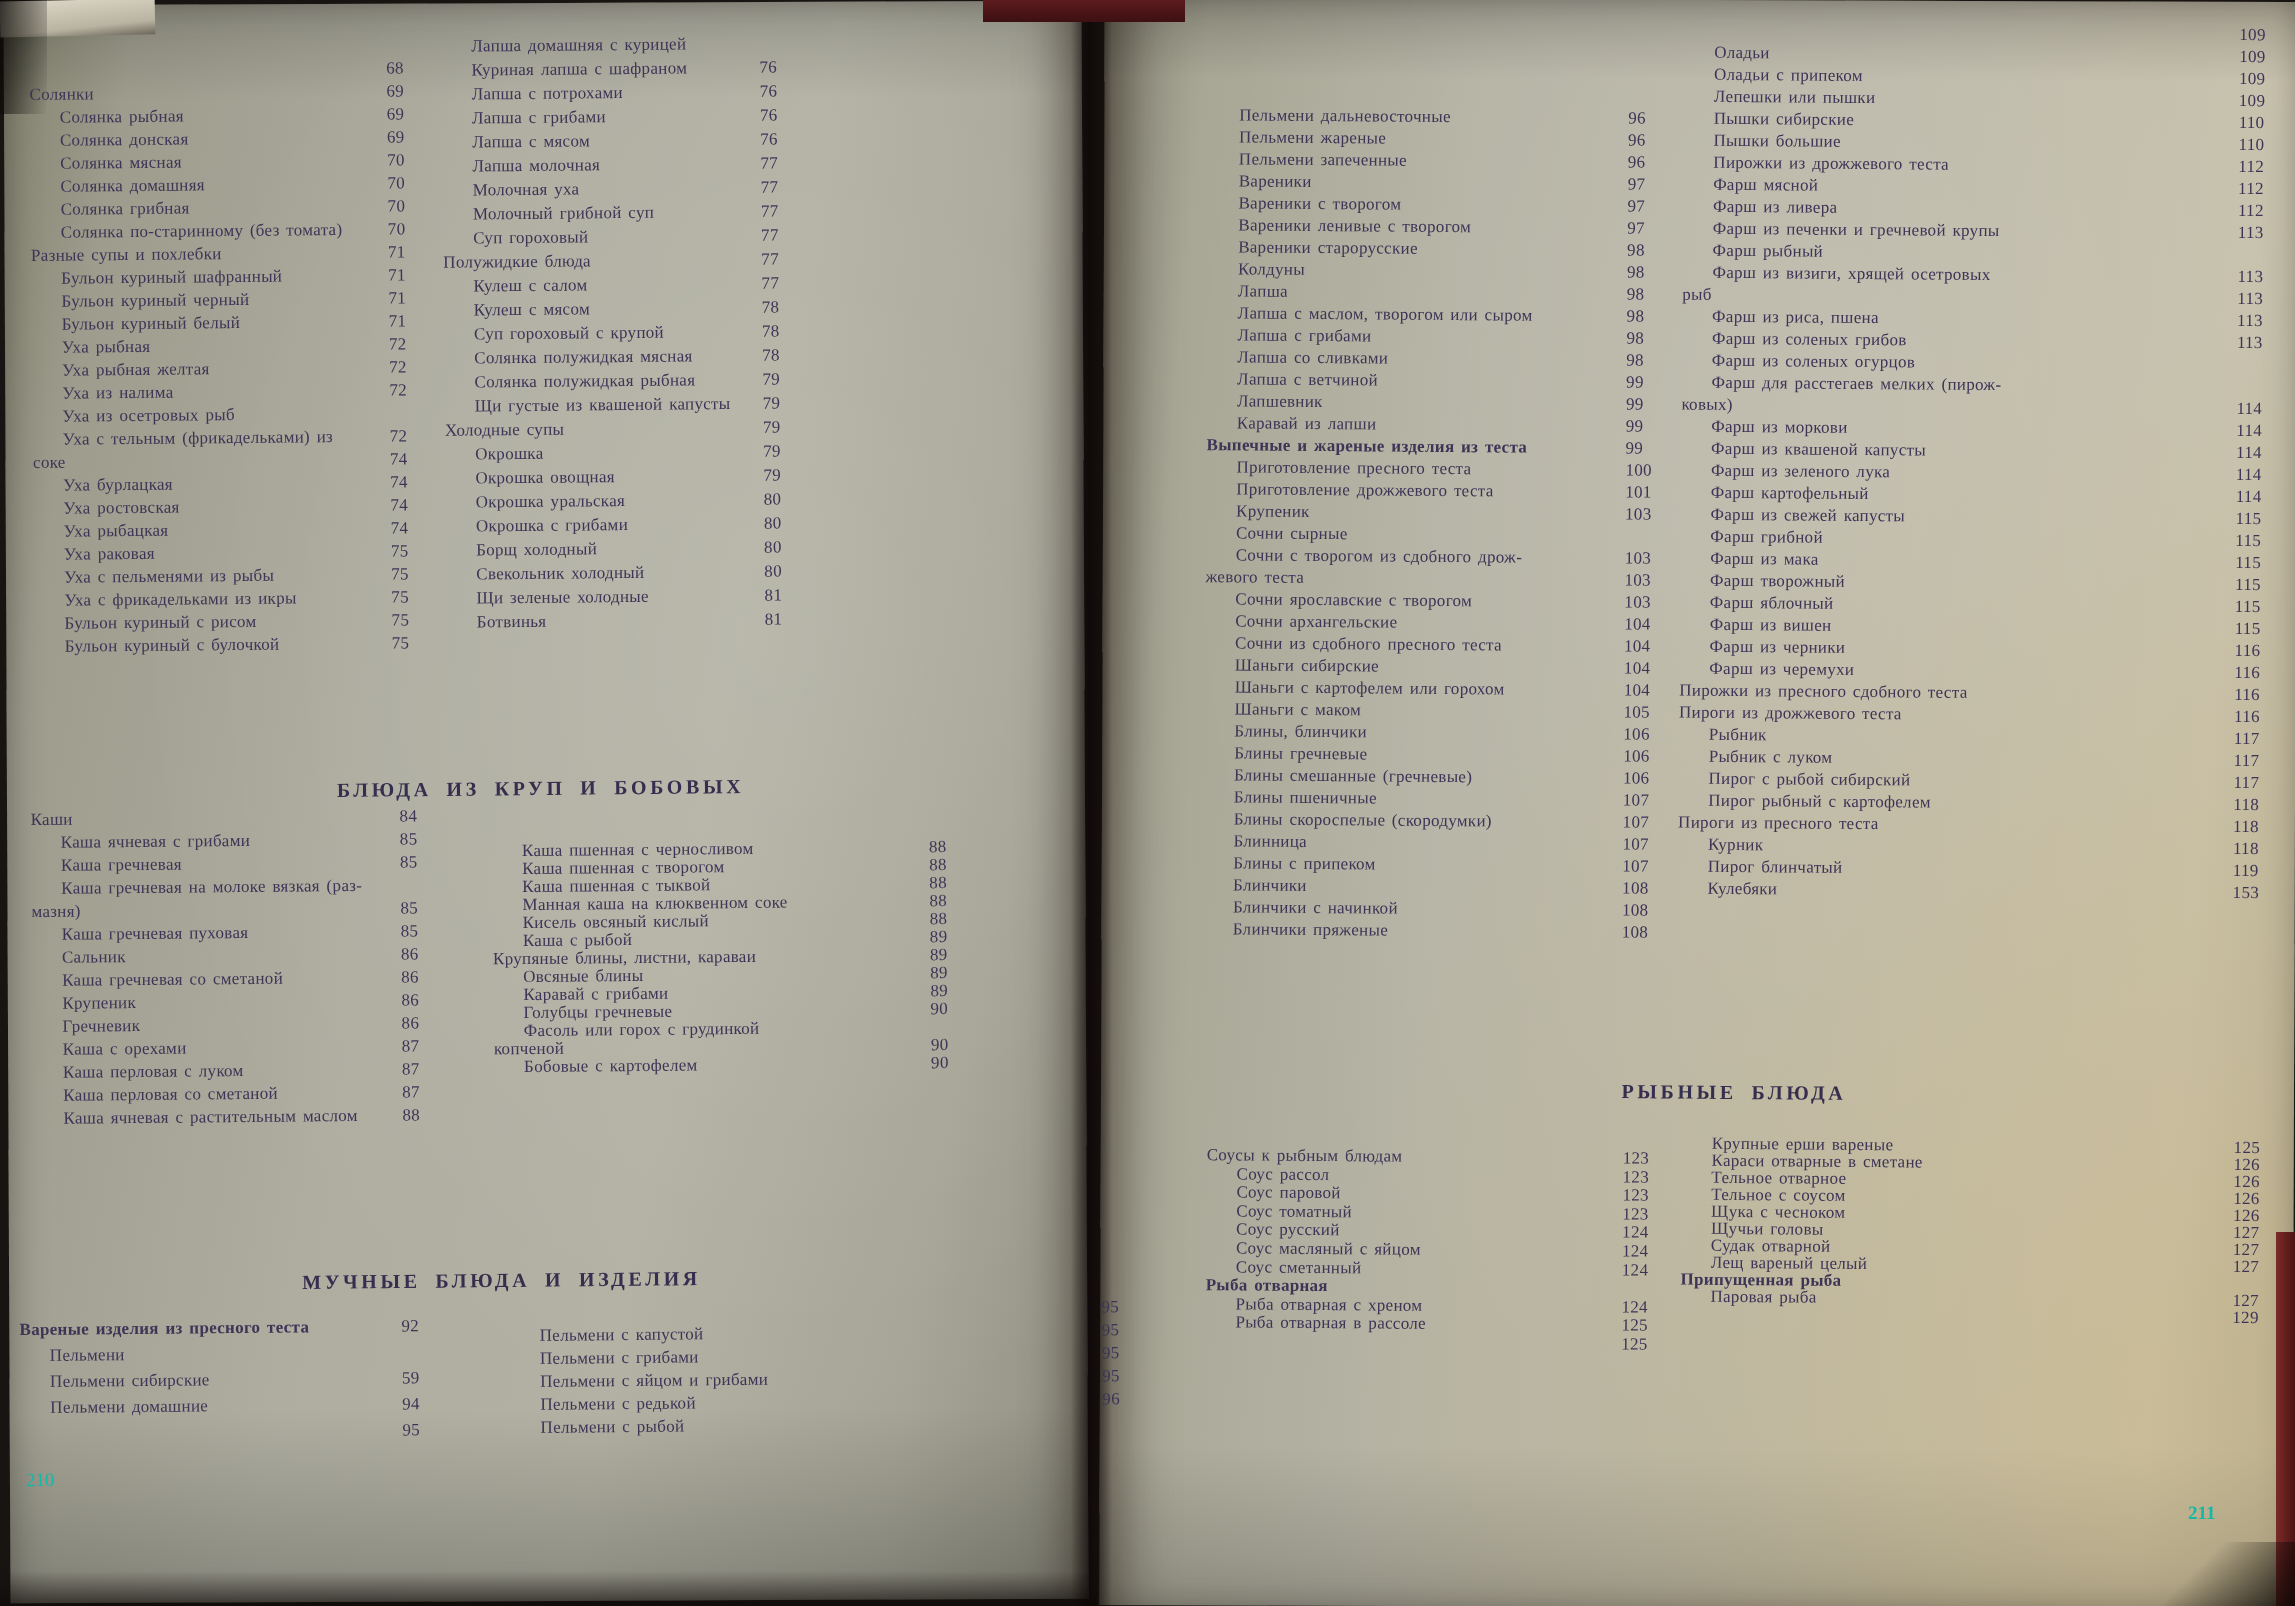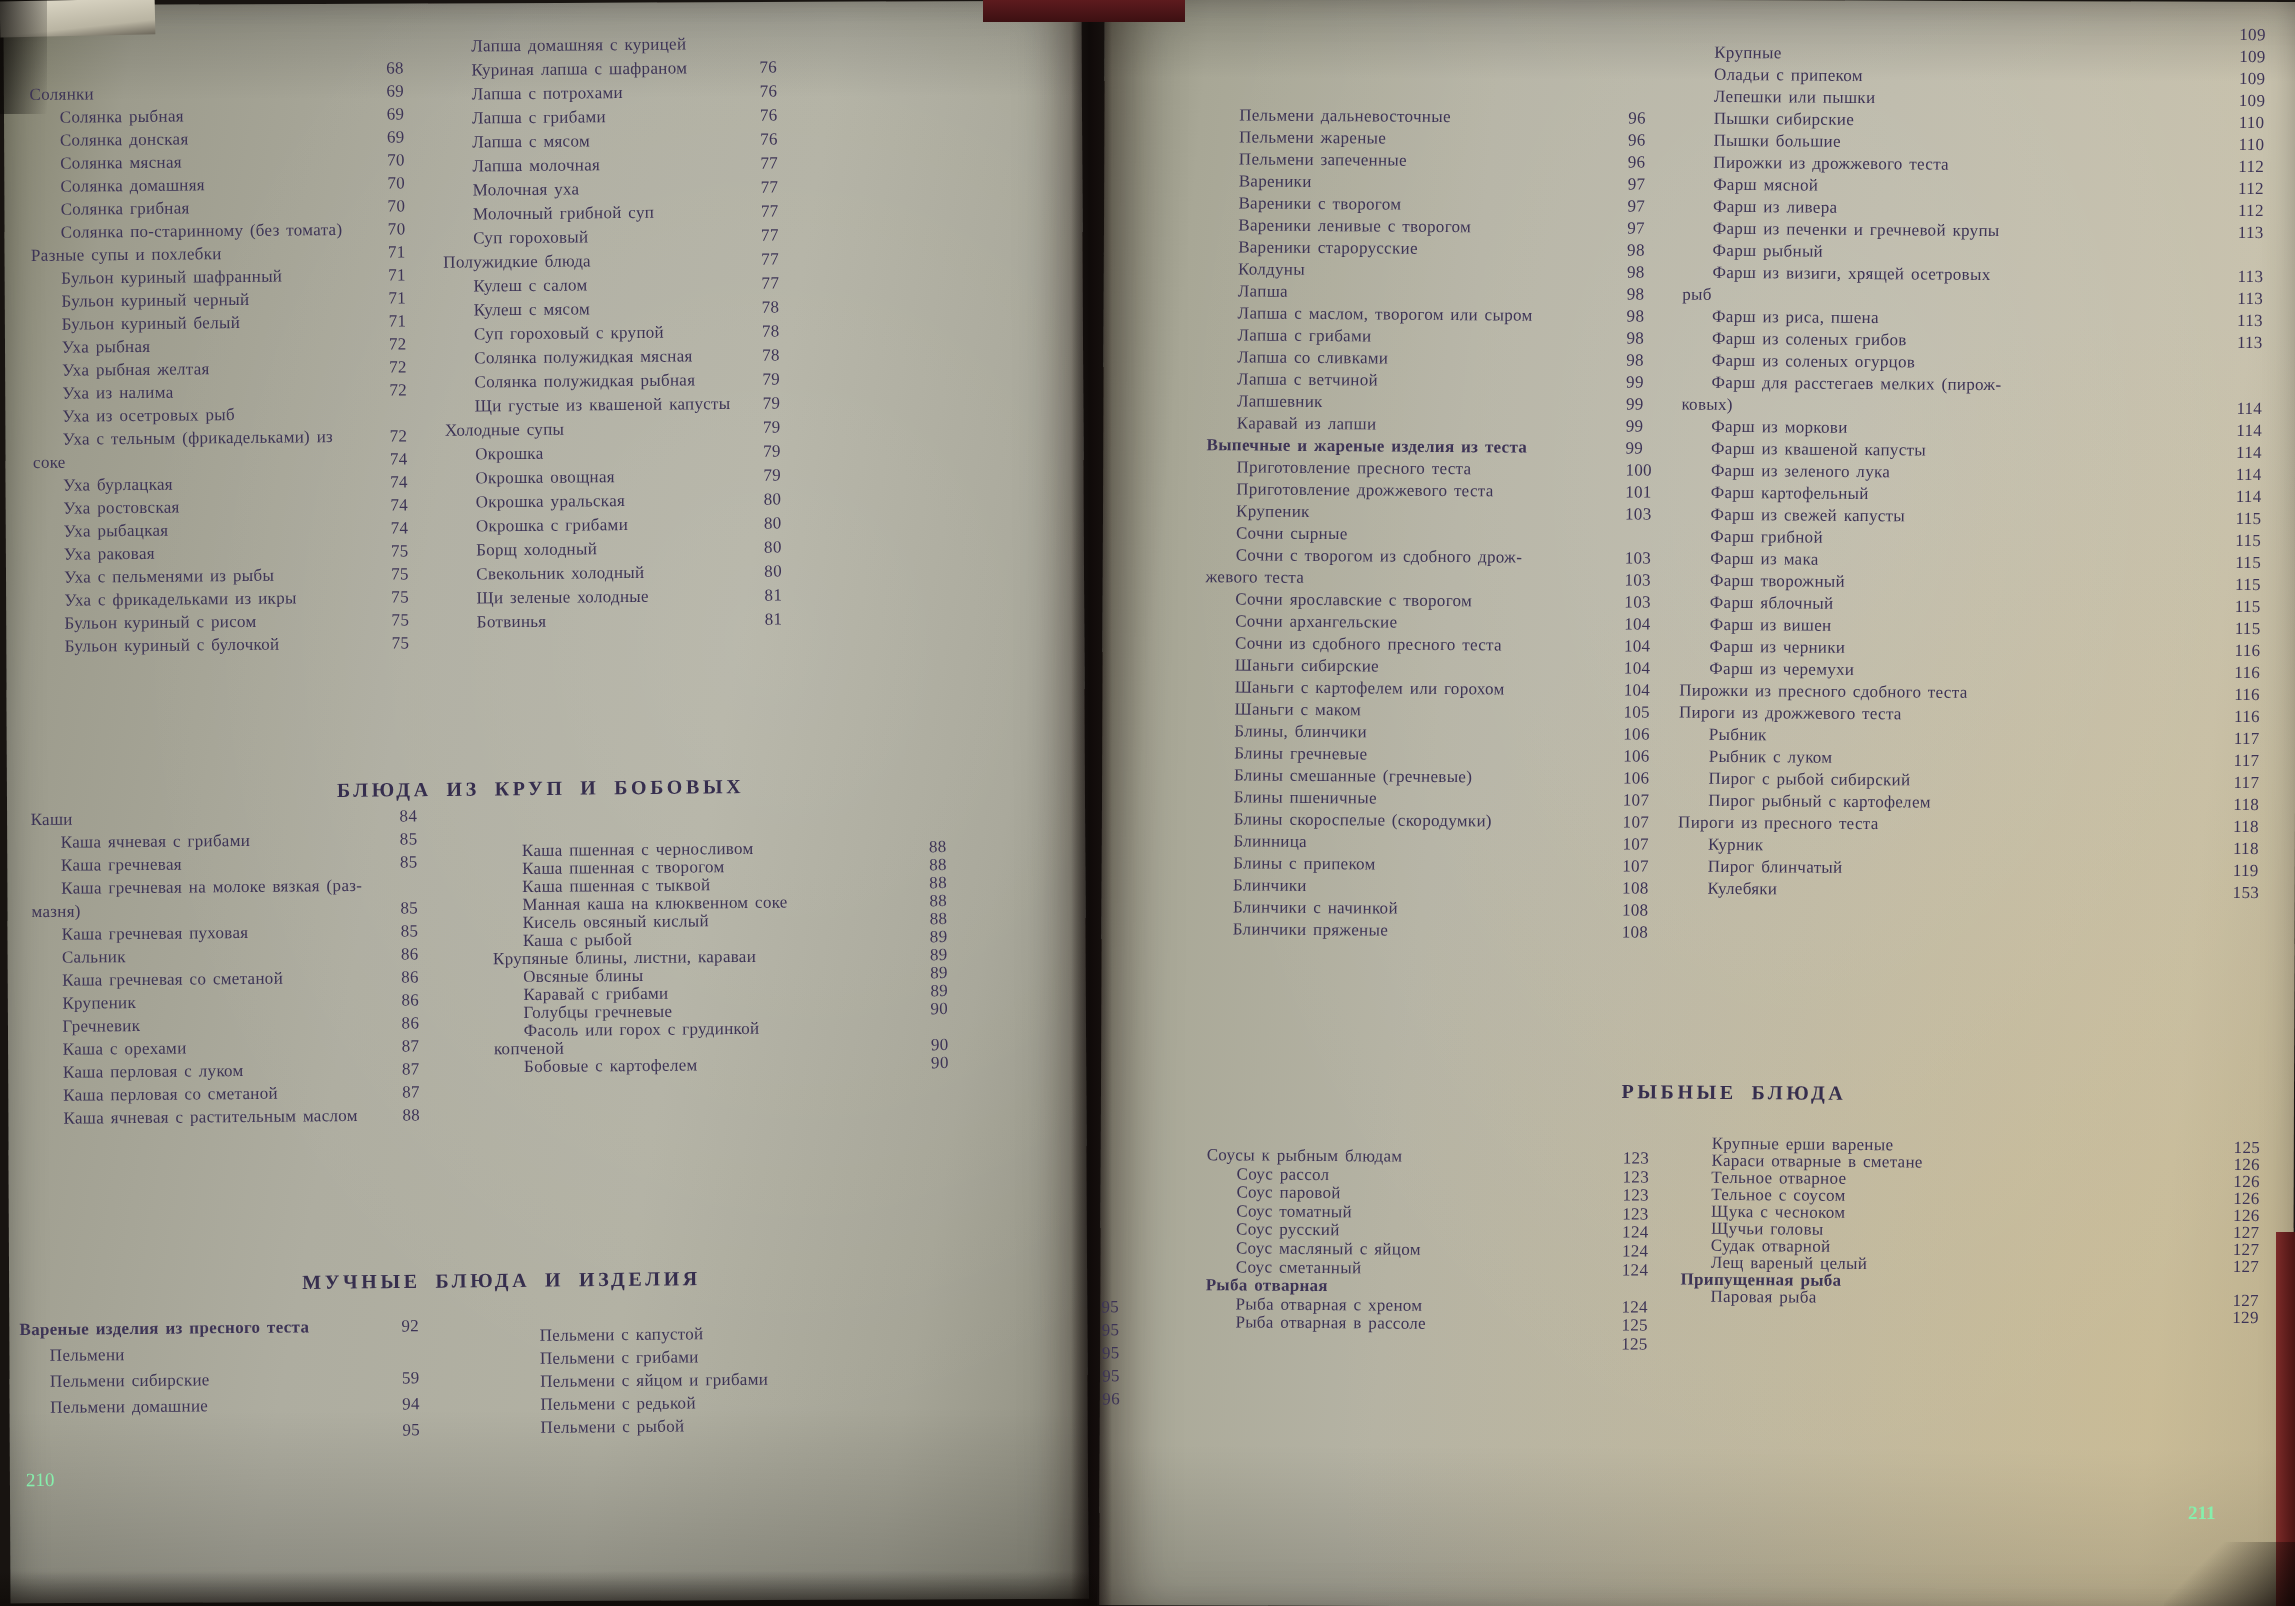--- a/index.html
+++ b/index.html
@@ -36,21 +36,21 @@
   .col{position:absolute;font-size:17px;letter-spacing:0.3px;word-spacing:2.1px;line-height:var(--lh,22px);}
   .lp{transform:rotate(-.55deg);}
   .rp{transform:rotate(.45deg);}
   .row{display:flex;align-items:baseline;height:var(--lh,22px);}
   .t{white-space:nowrap;}
   .t.i1{padding-left:30px;}
   .t.b{font-weight:bold;}
   .sp{flex:1 1 auto;min-width:5.2px;}
   .p{flex:0 0 var(--pw,48px);text-align:left;white-space:nowrap;}
   .h{position:absolute;font-weight:bold;font-size:20px;letter-spacing:3.6px;word-spacing:6.2px;text-align:center;color:#362e4e;}
-  .pagenum{position:absolute;font-size:19px;color:#86efac;}
+  .pagenum{position:absolute;font-size:19px;color:#14b8a6;}
   #pn-211{font-weight:bold;text-align:right;}
 </style>
 </head>
 <body>
 
 <div id="photo">
 
   <div id="page-left" class="page"></div>
   <div id="page-right" class="page"></div>
   <div id="gutter" class="decor"></div>
@@ -723,21 +723,21 @@
       </div>
     </div>
 
   <div class="col rp" style="left:1681px;top:22px;width:606px;--lh:22px;--pw:51px">
       <div class="row">
         <span class="t"></span>
         <span class="sp"></span>
         <span class="p">109</span>
       </div>
       <div class="row">
-        <span class="t i1">Крупные</span>
+        <span class="t i1">Оладьи</span>
         <span class="sp"></span>
         <span class="p">109</span>
       </div>
       <div class="row">
         <span class="t i1">Оладьи с припеком</span>
         <span class="sp"></span>
         <span class="p">109</span>
       </div>
       <div class="row">
         <span class="t i1">Лепешки или пышки</span>

